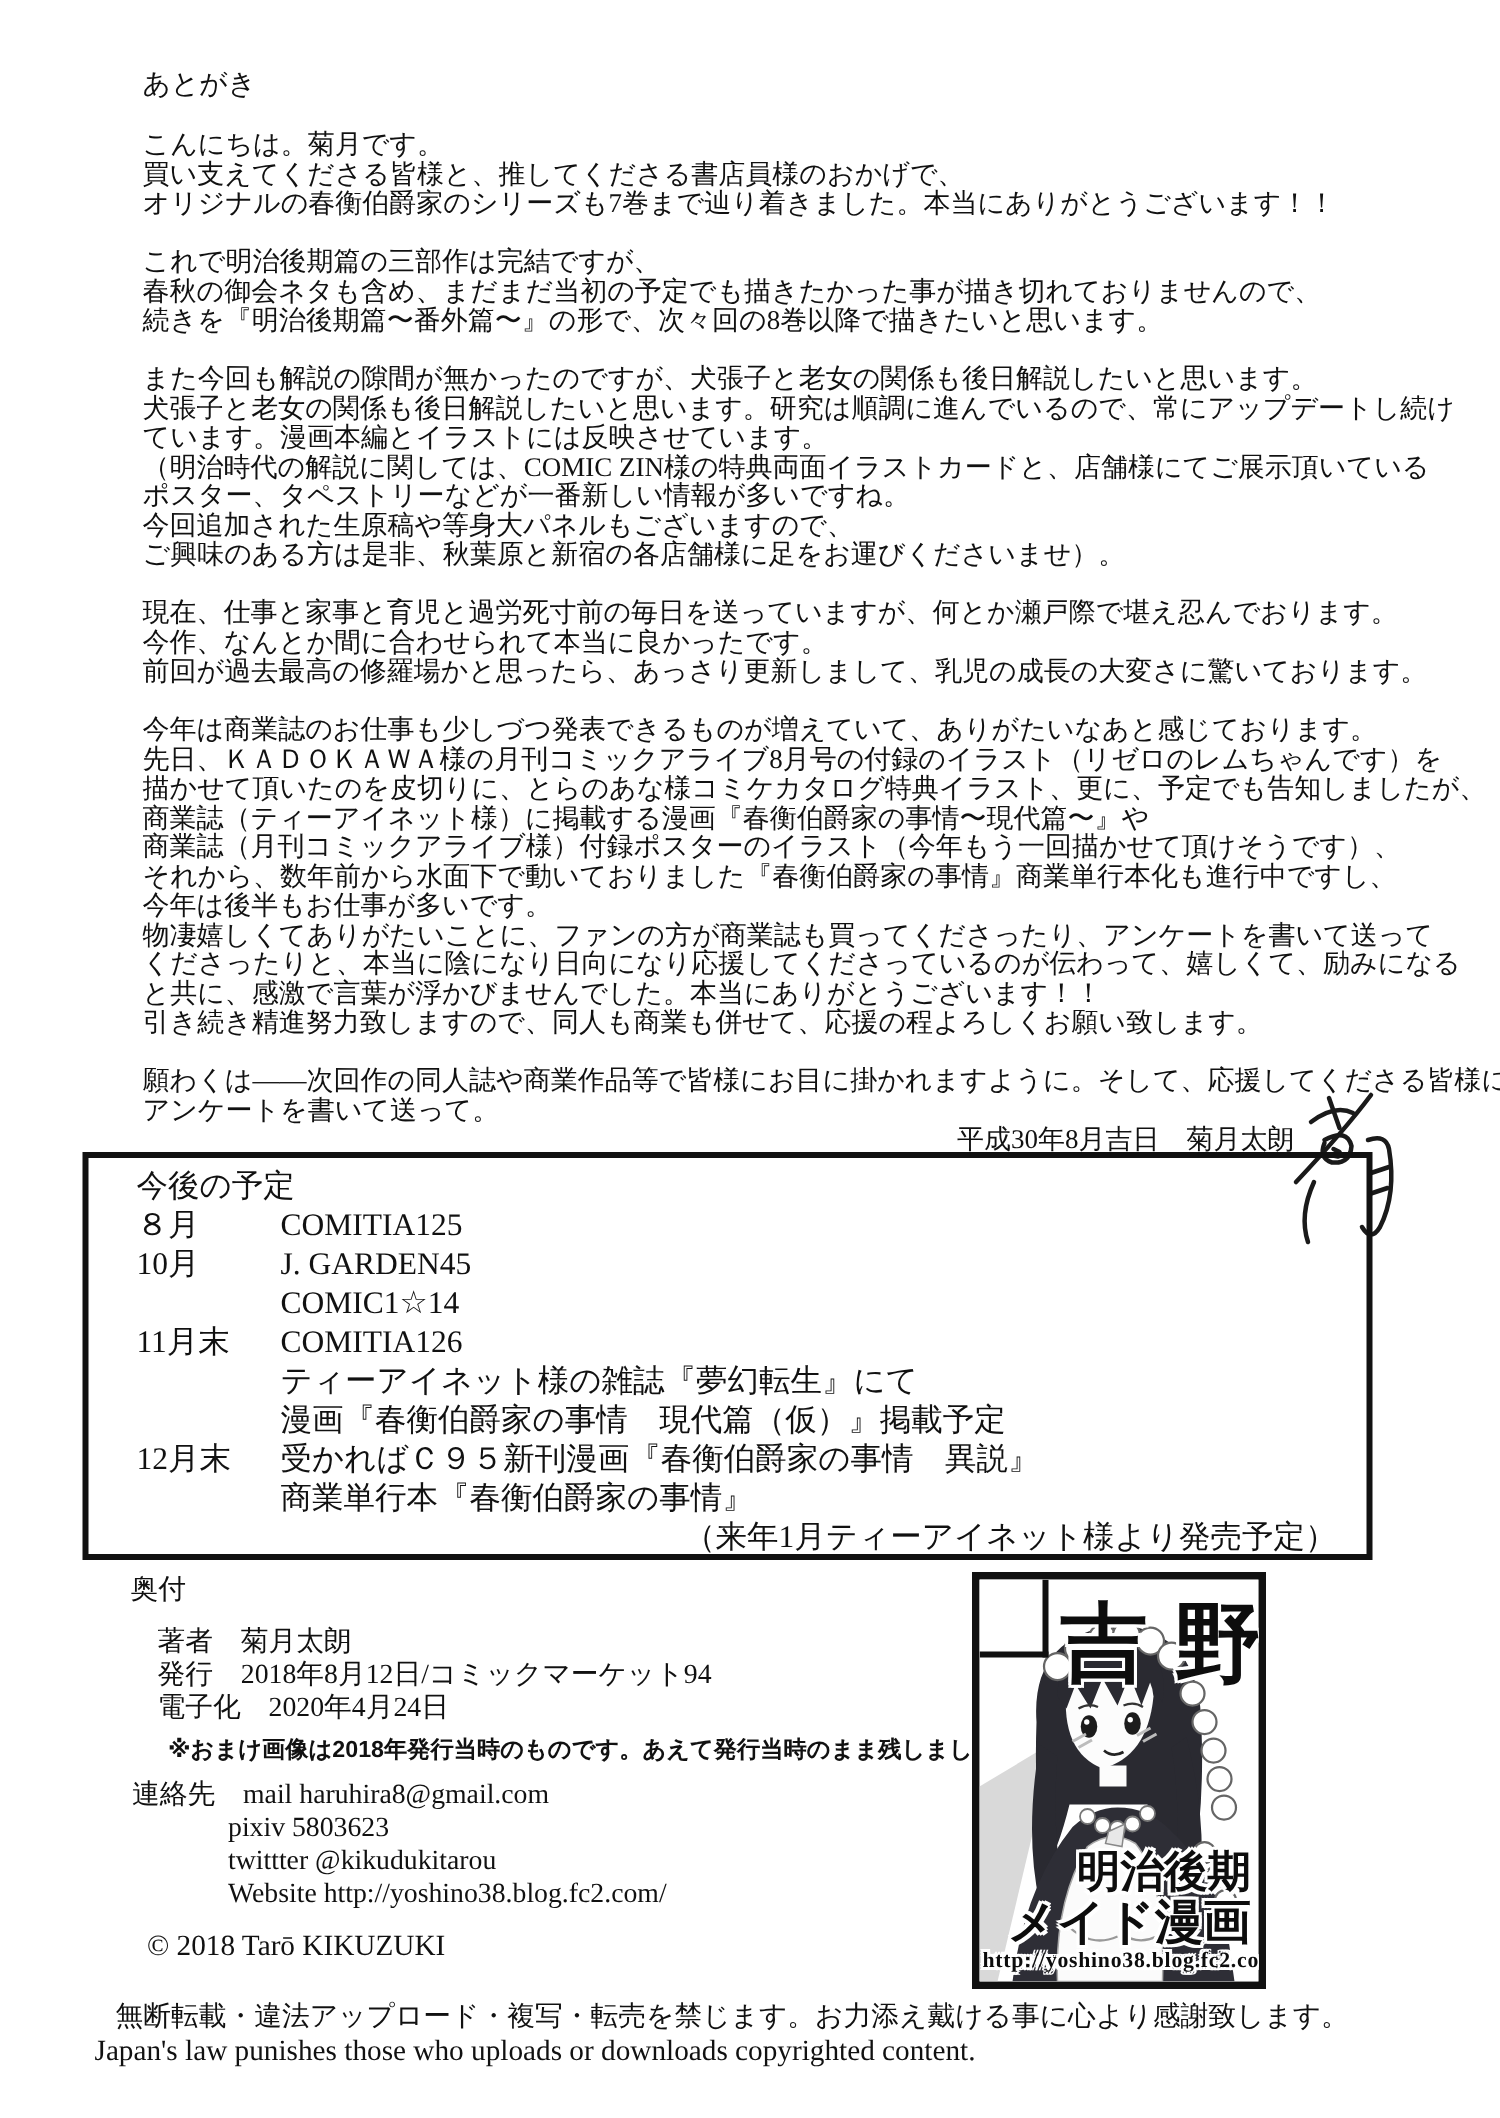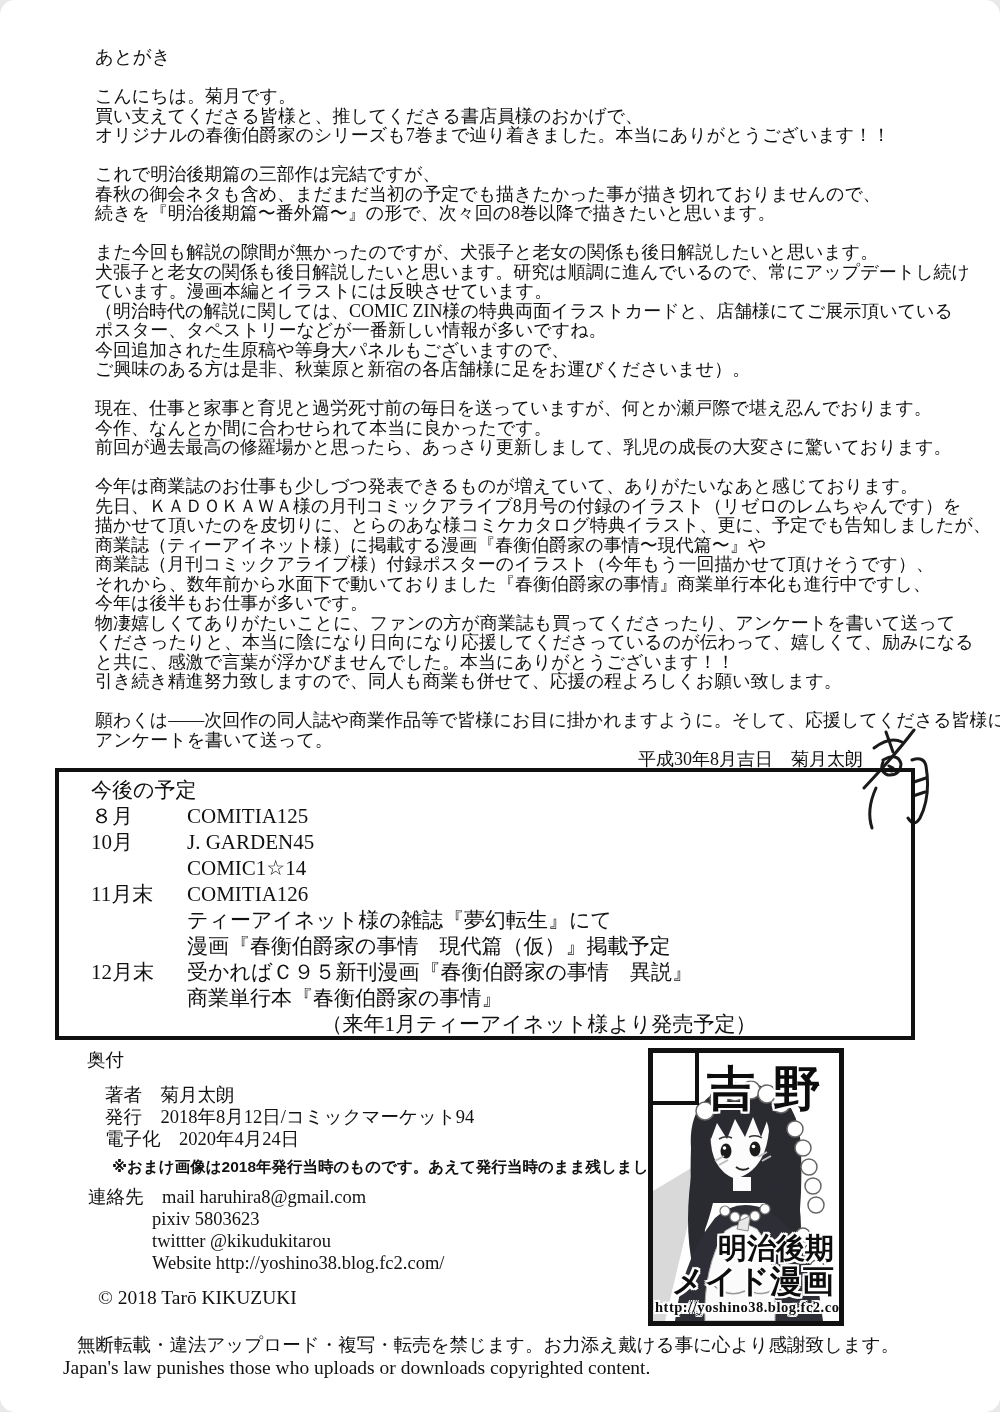--- a/index.html
+++ b/index.html
@@ -1,38 +1,38 @@
 <!DOCTYPE html>
 <html><head>
 <meta charset="utf-8">
 <style>
   html,body{margin:0;padding:0;background:#e9e9e9;}
   .page{position:relative;width:1000px;height:1412px;background:#ffffff;color:#111;
-        font-family:"Liberation Serif","DejaVu Serif",serif;overflow:hidden;border-radius:15px;}
+        font-family:"Liberation Serif","DejaVu Serif",serif;overflow:hidden;}
   .line{white-space:nowrap;}
 
   
   .afterword{position:absolute;left:95px;top:48px;width:890px;font-size:18px;line-height:19.5px;}
   .aw-title{font-size:18.5px;font-weight:normal;margin:0 0 19.5px 0;}
   .para{margin-top:19.5px;}
   .para:first-child{margin-top:0;}
   .date-line{width:768px;text-align:right;margin-top:0;white-space:nowrap;}
 
   
   .signature{position:absolute;left:856px;top:726px;width:84px;height:108px;}
 
   
   .schedule-box{position:absolute;left:55px;top:768px;width:860px;height:272px;
                 border:4px solid #111;box-sizing:border-box;padding:5px 14px 0 32px;
                 font-size:21px;line-height:26px;}
   .sbox-title{white-space:nowrap;}
   .srow{display:flex;}
   .slabel{width:96px;flex:0 0 96px;white-space:nowrap;}
   .stext{flex:1;white-space:nowrap;}
-  .sright .stext{text-align:center;padding-right:6px;}
+  .sright .stext{text-align:right;padding-right:6px;}
 
   
   .colophon{position:absolute;left:85px;top:1049px;width:560px;font-size:18.5px;line-height:22px;}
   .col-title{margin-left:2px;white-space:nowrap;}
   .col-row{margin-left:20px;white-space:nowrap;}
   .col-row.first{margin-top:13px;}
   .anniversary{margin-left:163px;font-size:13px;font-weight:bold;line-height:17px;white-space:nowrap;}
   .remark{margin-left:27px;margin-top:5px;font-family:"Liberation Sans","DejaVu Sans",sans-serif;
           font-weight:bold;font-size:15.5px;line-height:24px;white-space:nowrap;}
   .contact-row{margin-left:3px;margin-top:7px;white-space:nowrap;}
@@ -40,21 +40,21 @@
   .copyright{margin-left:13px;margin-top:13px;font-size:19.5px;white-space:nowrap;}
 
   
   .ad{position:absolute;left:648px;top:1048px;width:196px;height:278px;border:5px solid #111;
       box-sizing:border-box;background:#fff;overflow:hidden;}
   .ad svg{position:absolute;left:0;top:0;}
   .ad-corner{position:absolute;left:0;top:0;width:42px;height:48px;background:#fff;
              border-right:4px solid #111;border-bottom:4px solid #111;}
   .outline{text-shadow:-2px -2px 0 #fff,2px -2px 0 #fff,-2px 2px 0 #fff,2px 2px 0 #fff,
            -2px 0 0 #fff,2px 0 0 #fff,0 -2px 0 #fff,0 2px 0 #fff;}
-  .ad-title{position:absolute;left:54px;top:4px;font-size:48px;font-weight:bold;
+  .ad-title{position:absolute;left:54px;top:4px;font-size:58px;font-weight:bold;
             letter-spacing:18px;white-space:nowrap;color:#0d0d0d;}
   .ad-tagline{position:absolute;right:5px;top:180px;text-align:right;font-weight:bold;color:#0d0d0d;}
   .ad-tagline .t1{font-size:29px;line-height:31px;white-space:nowrap;}
   .ad-tagline .t2{font-size:32px;line-height:34px;white-space:nowrap;}
   .ad-url{position:absolute;left:2px;bottom:5px;font-size:14.5px;font-weight:bold;
           white-space:nowrap;color:#0d0d0d;letter-spacing:0.5px;}
 
   
   .legal{position:absolute;left:63px;top:1334px;font-size:18.5px;line-height:22.5px;}
   .legal .jp{margin-left:14px;white-space:nowrap;}

